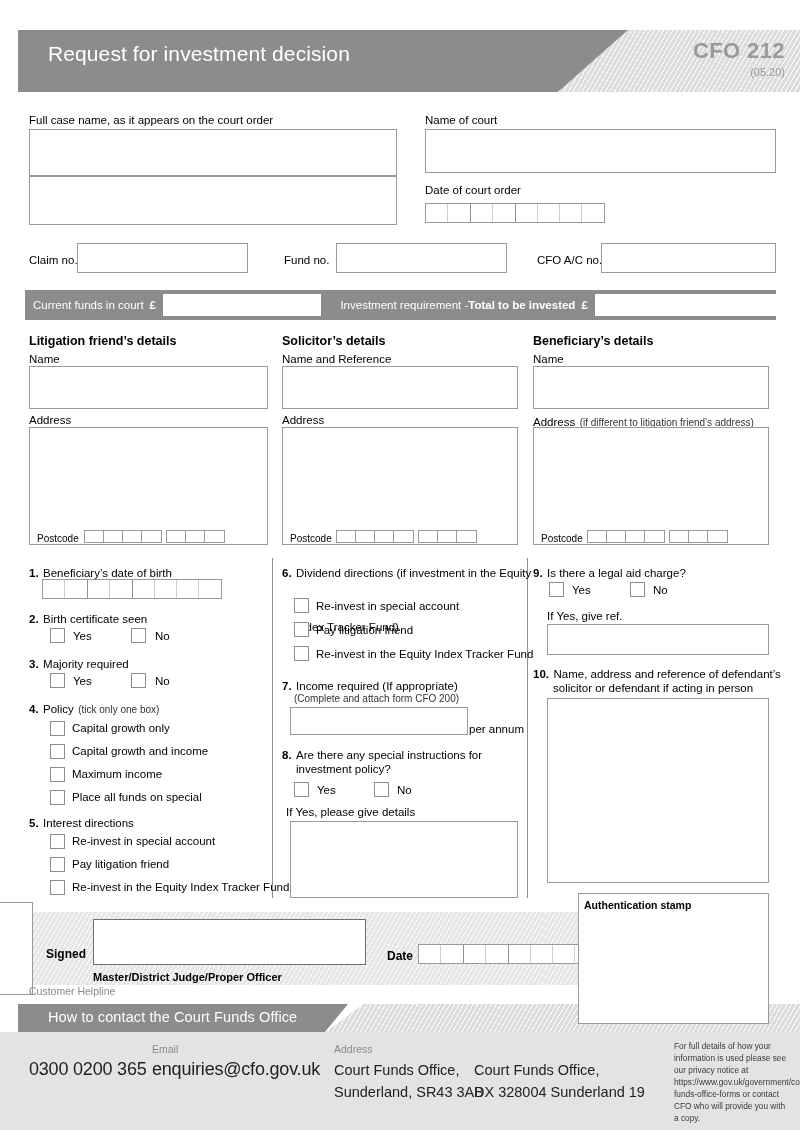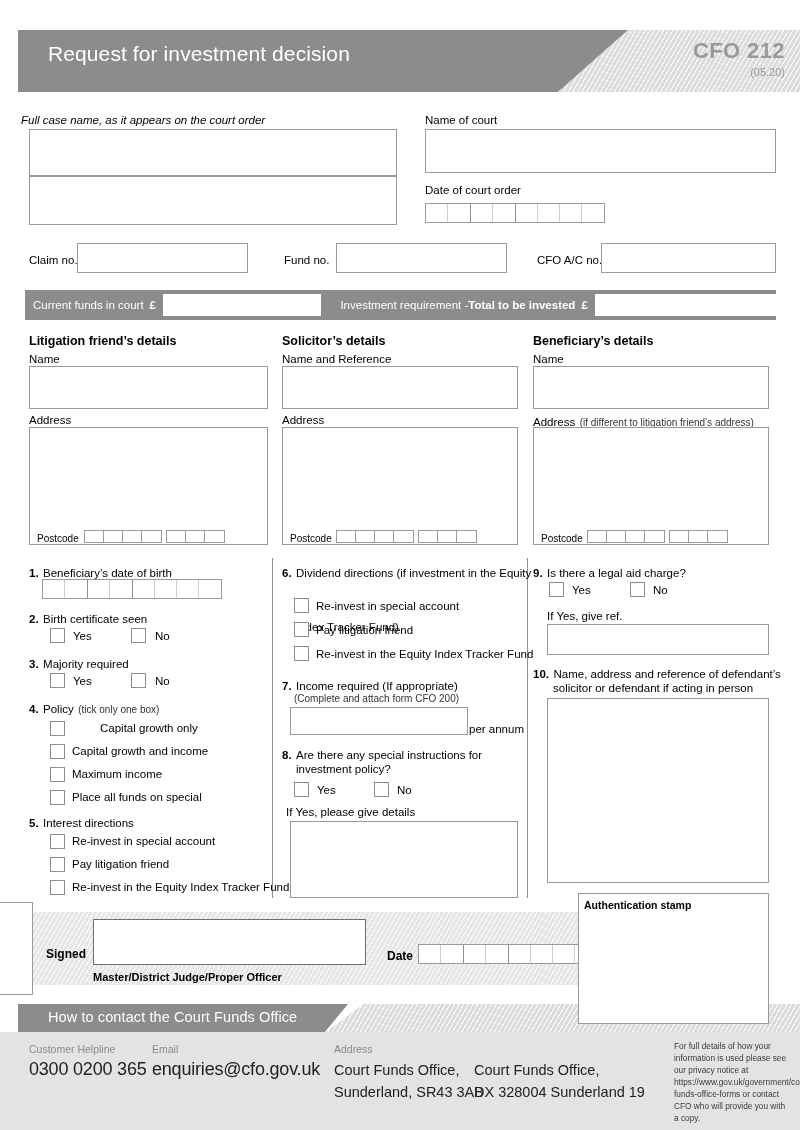--- a/index.html
+++ b/index.html
@@ -113,21 +113,21 @@
 <div class="page">
 
   <div class="banner-wrap" id="hdr">
     <div class="banner-hatch"></div>
     <div class="banner-solid"></div>
     <div class="banner-title">Request for investment decision</div>
     <div class="banner-code">CFO 212</div>
     <div class="banner-ver">(05.20)</div>
   </div>
 
-  <div class="abs lbl" style="left:21px; top:113px;font-style:italic;">Full case name, as it appears on the court order</div>
+  <div class="abs lbl" style="left:29px; top:113px;">Full case name, as it appears on the court order</div>
   <div class="abs box" style="left:29px; top:129px; width:368px; height:47px;"></div>
   <div class="abs box" style="left:29px; top:176px; width:368px; height:49px;"></div>
 
   <div class="abs lbl" style="left:425px; top:113px;">Name of court</div>
   <div class="abs box" style="left:425px; top:129px; width:351px; height:44px;"></div>
 
   <div class="abs lbl" style="left:425px; top:183px;">Date of court order</div>
   <div class="cells" style="left:425px; top:203px;">
     <div class="grp">
         <div class="c"></div>
@@ -271,21 +271,21 @@
   <div class="cbxrow" style="left:73px; top:675px;">Yes</div>
   <div class="cbx" style="left:131px; top:673px;"></div>
   <div class="cbxrow" style="left:155px; top:675px;">No</div>
 
   <div class="abs" style="left:29px; top:699px;">
     <span class="lbl bold">4.</span>
     <span class="lbl">Policy</span>
     <span class="lbl-sm">(tick only one box)</span>
   </div>
   <div class="cbx" style="left:50px; top:721px;"></div>
-  <div class="cbxrow" style="left:72px; top:722px;margin-left:28px;">Capital growth only</div>
+  <div class="cbxrow" style="left:72px; top:722px;">Capital growth only</div>
   <div class="cbx" style="left:50px; top:744px;"></div>
   <div class="cbxrow" style="left:72px; top:745px;">Capital growth and income</div>
   <div class="cbx" style="left:50px; top:767px;"></div>
   <div class="cbxrow" style="left:72px; top:768px;">Maximum income</div>
   <div class="cbx" style="left:50px; top:790px;"></div>
   <div class="cbxrow" style="left:72px; top:791px;">Place all funds on special</div>
 
   <div class="abs" style="left:29px; top:813px;">
     <span class="lbl bold">5.</span>
     <span class="lbl">Interest directions</span>
@@ -374,21 +374,21 @@
   <div class="abs" style="left:584px; top:899px; font-size:10.5px; font-weight:bold; z-index:6;">Authentication stamp</div>
 
   <div class="banner-wrap" id="contactbar">
     <div class="banner-hatch"></div>
     <div class="banner-solid"></div>
     <div class="banner-title">How to contact the Court Funds Office</div>
   </div>
 
   <div id="footer"></div>
 
-  <div class="abs f-cap" style="left:29px; top:1043px;text-align:right;">Customer Helpline</div>
+  <div class="abs f-cap" style="left:29px; top:985px;text-align:right;">Customer Helpline</div>
   <div class="abs f-val" style="left:29px; top:1059px;">0300 0200 365</div>
 
   <div class="abs f-cap" style="left:152px; top:1043px;">Email</div>
   <div class="abs f-val" style="left:152px; top:1059px;">enquiries@cfo.gov.uk</div>
 
   <div class="abs f-cap" style="left:334px; top:1043px;">Address</div>
   <div class="abs f-addr" style="left:334px; top:1061px;">Court Funds Office,</div>
   <div class="abs f-addr" style="left:334px; top:1083px;">Sunderland, SR43 3AB</div>
   <div class="abs f-addr" style="left:474px; top:1061px;">Court Funds Office,</div>
   <div class="abs f-addr" style="left:474px; top:1083px;">DX 328004 Sunderland 19</div>

